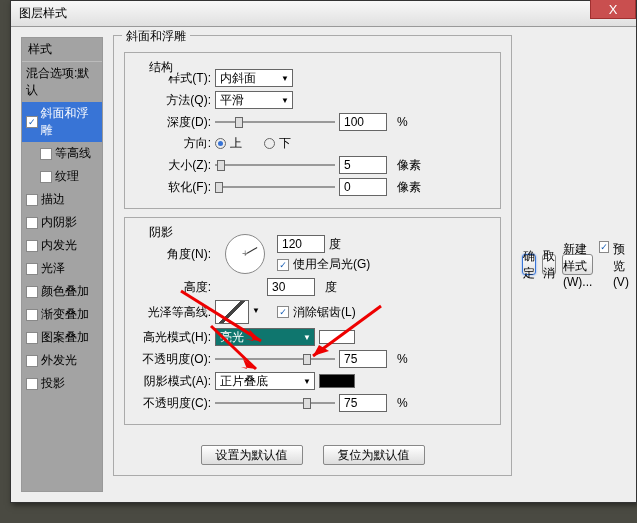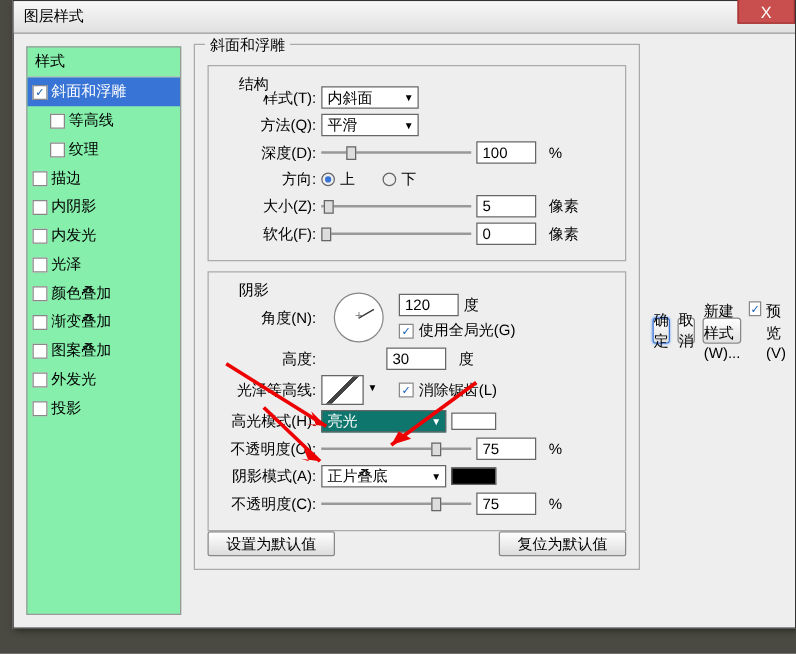--- a/index.html
+++ b/index.html
@@ -2,21 +2,21 @@
 <html><head>
 <meta charset="utf-8">
 <style>
 *{margin:0;padding:0;box-sizing:border-box;font-family:"Microsoft YaHei","SimSun",sans-serif;font-size:12px}
 body{background:#4a4a42;width:637px;height:523px;position:relative}
 .window{position:absolute;left:10px;top:0;width:627px;height:503px;background:#eee;border:1px solid #333;box-shadow:2px 2px 6px rgba(0,0,0,0.5)}
 .titlebar{height:26px;background:linear-gradient(#f8f8f8,#e0e0e0);border-bottom:1px solid #999;display:flex;align-items:center;padding-left:8px;position:relative}
 .titlebar-text{font-size:12px}
 .close-btn{position:absolute;right:0;top:-2px;width:46px;height:20px;background:#c94f4f;color:#fff;display:flex;align-items:center;justify-content:center;border:1px solid #a03030;font-size:13px;cursor:pointer}
 .content{display:flex;padding:6px;height:calc(100% - 26px)}
-.left-panel{width:124px;border:1px solid #999;background:#86efac;margin:4px}
+.left-panel{width:82px;border:1px solid #999;background:#a3a3a3;margin:4px}
 .left-title{padding:3px 6px;border-bottom:1px solid #bbb}
 .left-item{padding:3px 4px;display:flex;align-items:center;gap:3px;cursor:pointer}
 .left-item.selected{background:#3874d6;color:#fff}
 .left-sub{padding-left:18px}
 .chk{width:12px;height:12px;border:1px solid #888;background:#fff;display:inline-flex;align-items:center;justify-content:center;font-size:9px;color:#333}
 .chk.checked::before{content:"✓";color:#1a5fb4}
 .middle{flex:1;padding:2px 6px}
 .fieldset{border:1px solid #aaa;padding:8px 10px 10px;margin-bottom:4px;position:relative}
 .legend{position:absolute;top:-8px;left:8px;background:#eee;padding:0 4px;font-size:12px}
 .sublegend{position:absolute;top:6px;left:20px;background:#eee;padding:0 4px}
@@ -44,34 +44,37 @@
 .btn{height:20px;padding:0 14px;border:1px solid #888;background:linear-gradient(#fff,#ddd);cursor:pointer;display:inline-flex;align-items:center;border-radius:2px}
 .right-panel{width:112px;padding:4px;display:flex;flex-direction:row;gap:6px;align-items:center}
 .rbtn{width:100px;height:21px;border:1px solid #888;background:linear-gradient(#fff,#e0e0e0);border-radius:3px;cursor:pointer;display:flex;align-items:center;justify-content:center}
 .rbtn.primary{border:1px solid #3874d6;box-shadow:0 0 2px #6ba0ff}
 .preview-chk{display:flex;gap:4px}
 .preview-box{width:56px;height:56px;border:1px solid #888;background:linear-gradient(#ccc,#fff,#ccc);display:flex;align-items:center;justify-content:center;margin-top:6px}
 .preview-inner{width:30px;height:30px;border:3px solid #666;background:#888}
 .arrow{position:absolute;pointer-events:none}
 .arrow-line{stroke:#e00;stroke-width:3;fill:none}
 .arrow-head{fill:#e00}
-.bottom-btns{display:flex;gap:20px;justify-content:space-between;margin-top:0}
+.bottom-btns{display:flex;gap:20px;justify-content:center;margin-top:20px}
 </style>
 </head>
 <body>
 
 <div class="window">
   <div class="titlebar">
     <span class="titlebar-text">图层样式</span>
     <div class="close-btn">X</div>
   </div>
   <div class="content">
 
     <div class="left-panel">
       <div class="left-title">样式</div>
+      <div class="left-item">
+          <span>混合选项:默认</span>
+        </div>
       <div class="left-item selected">
           <span class="chk checked"></span>
           <span>斜面和浮雕</span>
         </div>
       <div class="left-item left-sub">
           <span class="chk"></span>
           <span>等高线</span>
         </div>
       <div class="left-item left-sub">
           <span class="chk"></span>

